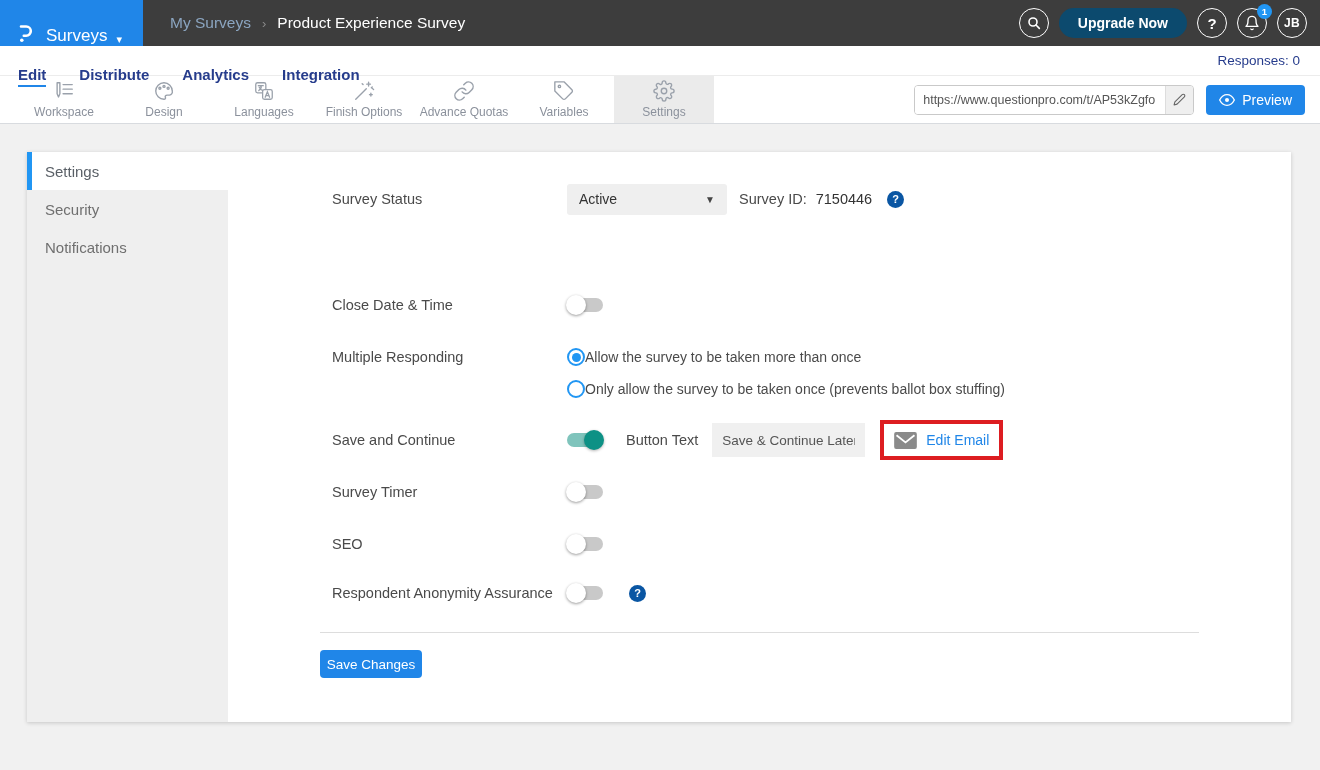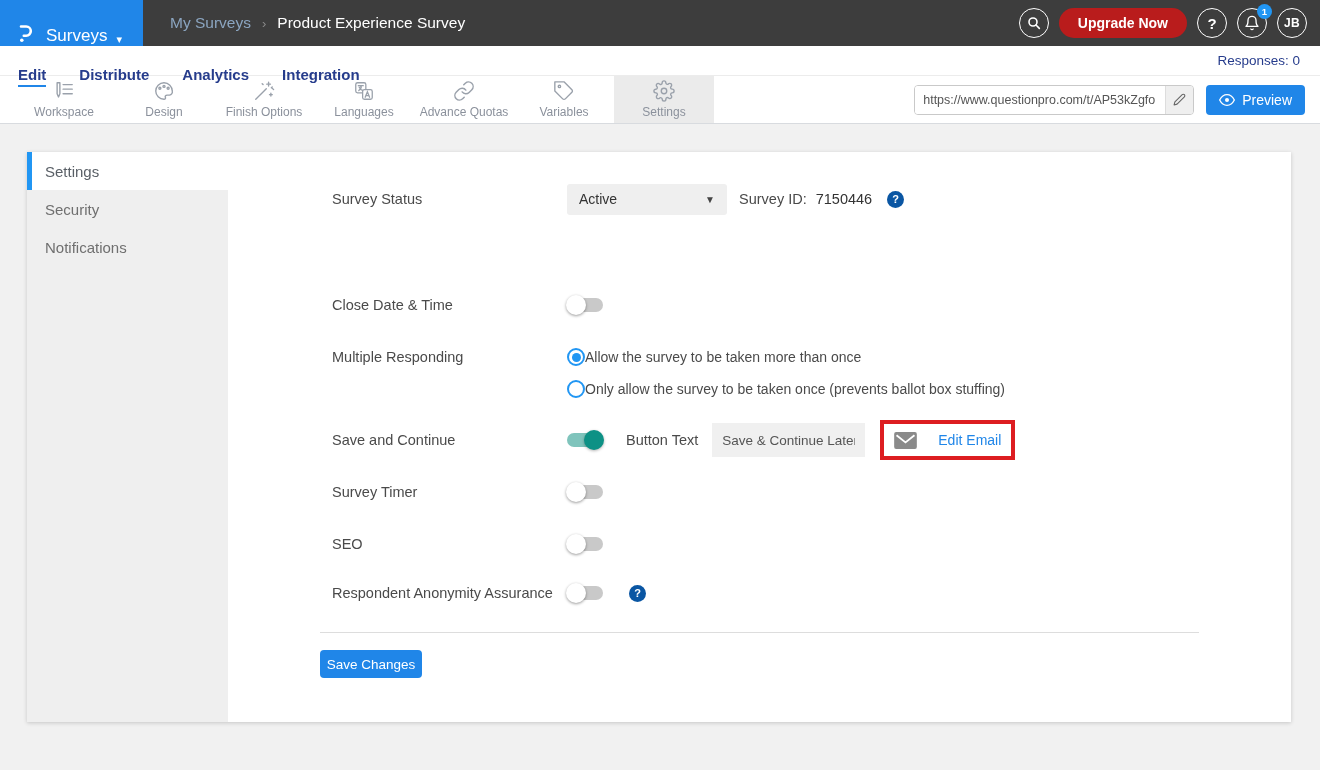--- a/index.html
+++ b/index.html
@@ -30,21 +30,21 @@
   .crumb-current { color:#fff; }
   .header-right { margin-left:auto; display:flex; align-items:center; gap:10px; padding-right:13px; }
   .hdr-circle {
     width:30px; height:30px; border-radius:50%;
     border:1.5px solid #fff; color:#fff;
     display:flex; align-items:center; justify-content:center;
     cursor:pointer; position:relative; background:transparent;
     font-size:15px; font-weight:700;
   }
   .upgrade-btn {
-    height:30px; border-radius:15px; background:#b91c1c; color:#fff;
+    height:30px; border-radius:15px; background:#0c4a6e; color:#fff;
     font-size:14px; font-weight:700; border:none; padding:0 19px;
     cursor:pointer; font-family:inherit;
   }
   .badge {
     position:absolute; top:-5px; right:-6px;
     min-width:15px; height:15px; border-radius:50%;
     background:#2196f3; color:#fff; font-size:9.5px; font-weight:700;
     display:flex; align-items:center; justify-content:center; border:none;
   }
   .avatar-initials { font-size:12px; font-weight:700; letter-spacing:.3px; }
@@ -140,21 +140,21 @@
   .radio.checked::after { content:""; width:9px; height:9px; border-radius:50%; background:#2196f3; }
   .radio-text { font-size:14px; color:#4a4a4a; }
 
   .btn-text-label { margin-left:23px; font-size:14.5px; color:#4a4a4a; }
   .btn-text-input {
     margin-left:14px; width:153px; height:34px; background:#f0f0f0; border:none;
     padding:0 10px; font-size:13.5px; color:#555; font-family:inherit; outline:none;
   }
   .red-highlight {
     margin-left:15px; border:4px solid #dd1d21; height:40px;
-    display:flex; align-items:center; padding:0 10px; gap:21px; background:#fff;
+    display:flex; align-items:center; padding:0 10px; gap:9px; background:#fff;
   }
   .edit-email-link { font-size:14px; color:#2086e8; cursor:pointer; white-space:nowrap; }
 
   .divider { position:absolute; left:293px; top:480px; width:879px; height:1px; background:#ddd; }
   .save-btn {
     position:absolute; left:293px; top:498px; width:102px; height:28px;
     background:#2086e8; color:#fff; border:none; border-radius:4px;
     font-size:13.5px; font-weight:500; cursor:pointer; font-family:inherit;
   }
 </style>
@@ -229,37 +229,37 @@
         <path d="M12 3a9 9 0 1 0 0 18c1.5 0 2-1 1.5-2s0-2.5 2-2.5H18a3.5 3.5 0 0 0 3-4.5A9 9 0 0 0 12 3z"></path>
         <circle cx="7.5" cy="9" r="1.1"></circle>
           <circle cx="12" cy="7" r="1.1"></circle>
           <circle cx="16.5" cy="9" r="1.1"></circle>
       </svg>
     </span>
     <span class="tool-label">Design</span>
   </div>
   <div class="tool-item">
     <span>
-      <svg width="22" height="22" viewBox="0 0 24 24" fill="none" stroke="currentColor" stroke-width="1.5" stroke-linecap="round">
-        <line x1="3" y1="21" x2="14.5" y2="9.5"></line>
-        <path d="M17 2.5v4M15 4.5h4M21 9l1.5 1.5M20 8.5l1-1M10 4l1 1M19.5 14.5v3M18 16h3"></path>
-      </svg>
-    </span>
-    <span class="tool-label">Finish Options</span>
-  </div>
-  <div class="tool-item">
-    <span>
       <svg width="22" height="22" viewBox="0 0 24 24" fill="none" stroke="currentColor" stroke-width="1.4" stroke-linecap="round">
         <rect x="3" y="3" width="11" height="11" rx="2"></rect>
         <path d="M5.8 6.2h5.4M8.5 6.2v1.2M6.3 11.5c1.7-1.4 3.2-3 2.6-4.4M6.8 7.8c.8 1.9 2.4 3.2 4.2 3.7"></path>
         <rect x="10.5" y="10.5" width="10.5" height="10.5" rx="2" fill="#ffffff"></rect>
         <path d="M13.3 18.8l2.4-6 2.4 6M14.2 17h3"></path>
       </svg>
     </span>
     <span class="tool-label">Languages</span>
+  </div>
+  <div class="tool-item">
+    <span>
+      <svg width="22" height="22" viewBox="0 0 24 24" fill="none" stroke="currentColor" stroke-width="1.5" stroke-linecap="round">
+        <line x1="3" y1="21" x2="14.5" y2="9.5"></line>
+        <path d="M17 2.5v4M15 4.5h4M21 9l1.5 1.5M20 8.5l1-1M10 4l1 1M19.5 14.5v3M18 16h3"></path>
+      </svg>
+    </span>
+    <span class="tool-label">Finish Options</span>
   </div>
   <div class="tool-item">
     <span>
       <svg width="22" height="22" viewBox="0 0 24 24" fill="none" stroke="currentColor" stroke-width="1.6" stroke-linecap="round" stroke-linejoin="round">
         <path d="M10 13a5 5 0 0 0 7.54.54l3-3a5 5 0 0 0-7.07-7.07l-1.72 1.71"></path>
         <path d="M14 11a5 5 0 0 0-7.54-.54l-3 3a5 5 0 0 0 7.07 7.07l1.71-1.71"></path>
       </svg>
     </span>
     <span class="tool-label">Advance Quotas</span>
   </div>

